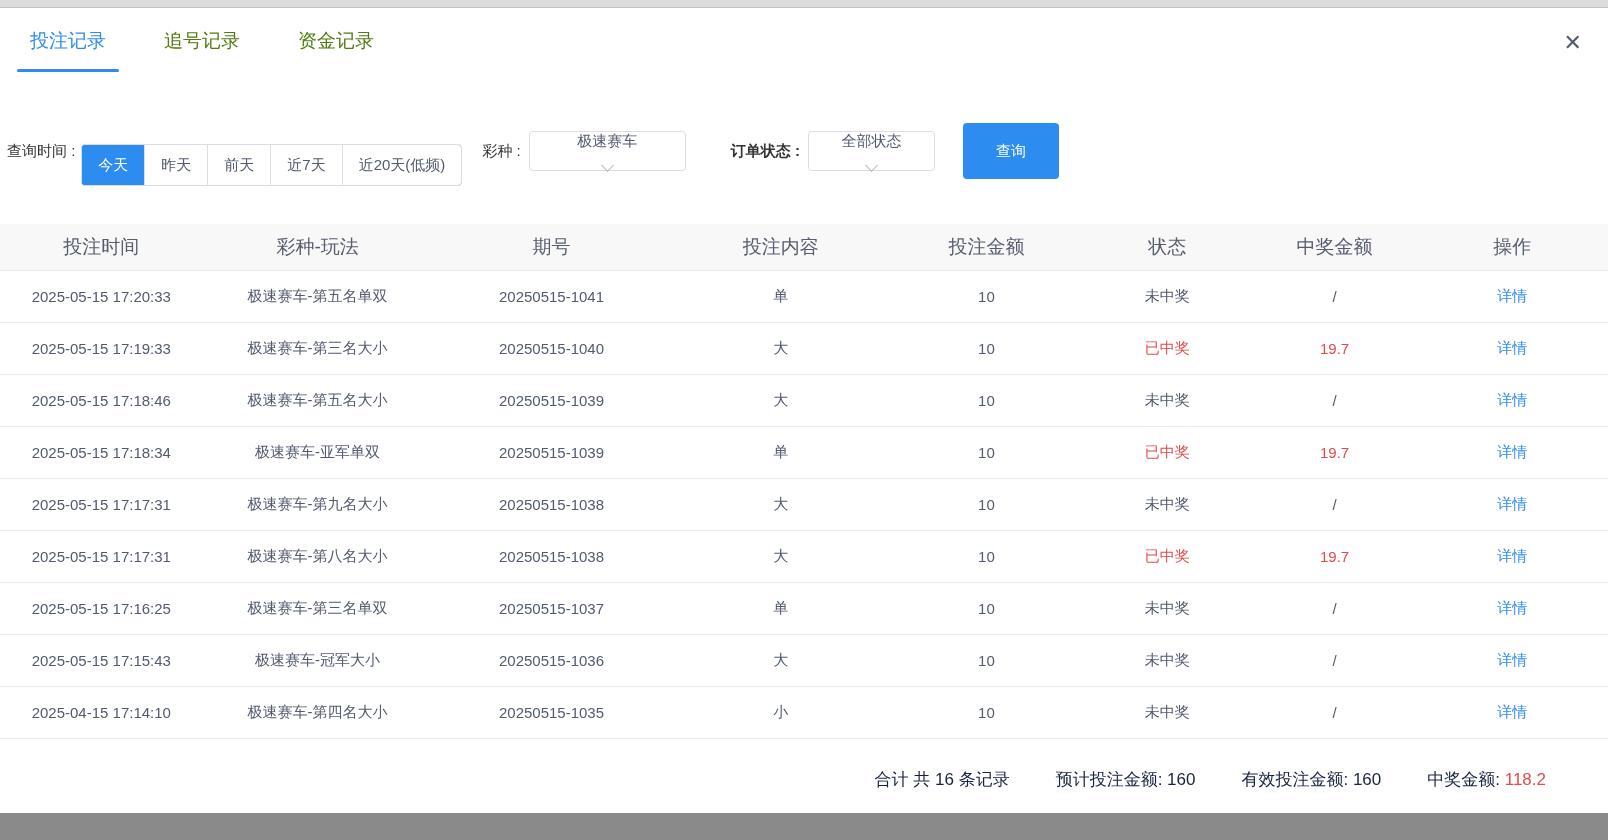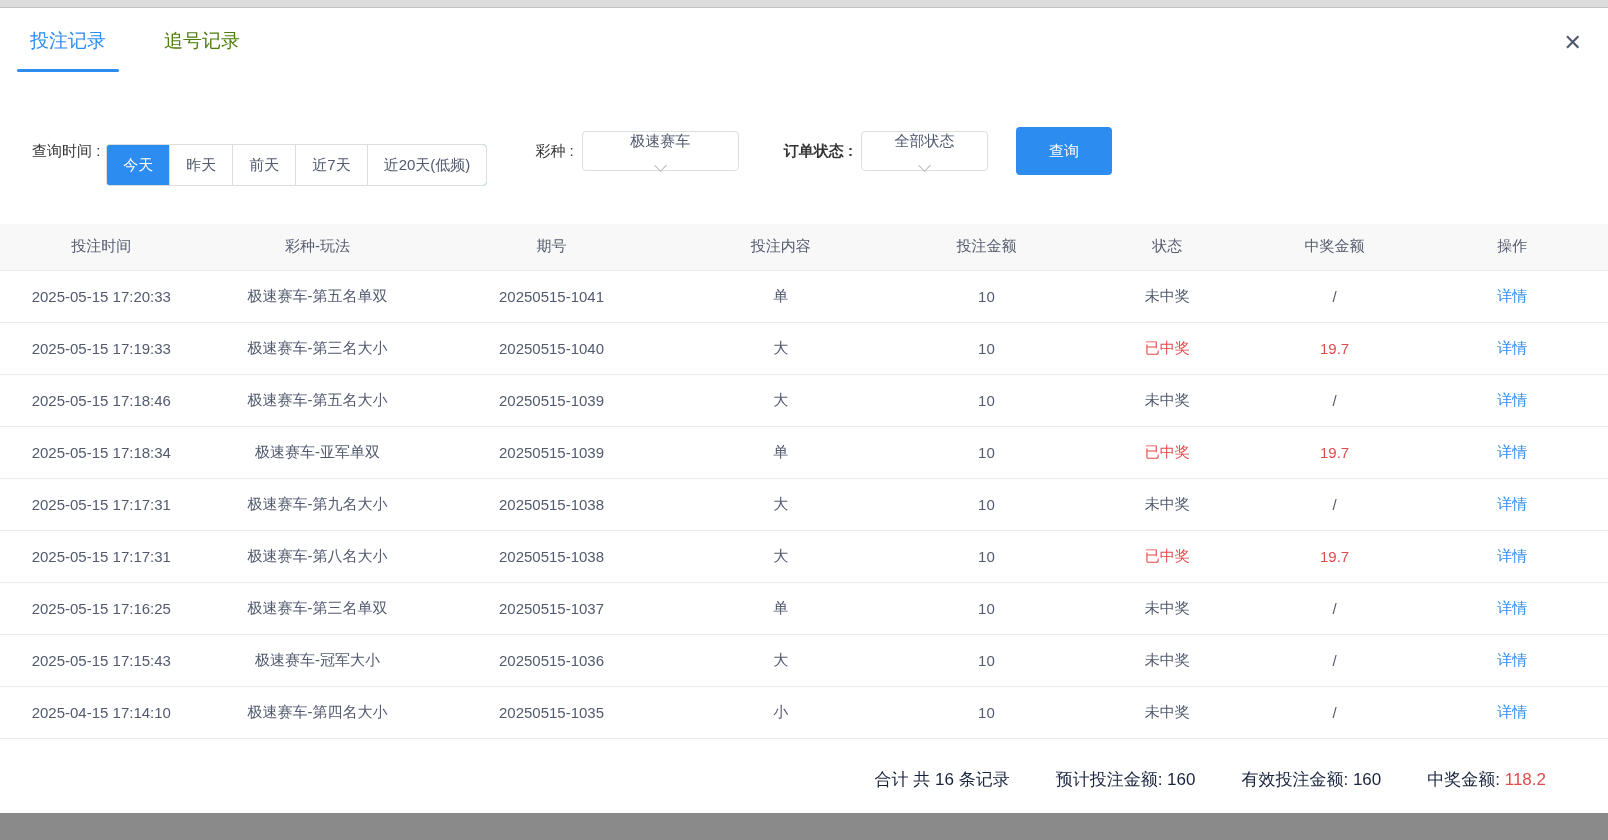--- a/index.html
+++ b/index.html
@@ -15,39 +15,39 @@
 
   
   .tabs-bar{display:flex;align-items:stretch;height:66px;padding-left:17px;position:relative;}
   .tab{position:relative;display:flex;align-items:center;padding:0 13px;margin-right:32px;
        font-size:19px;color:#4d7c0f;cursor:pointer;font-weight:500;}
   .tab.active{color:var(--blue);}
   .tab.active::after{content:"";position:absolute;left:0;right:0;bottom:2px;height:3px;background:var(--blue);border-radius:2px;}
   .close-btn{position:absolute;right:26px;top:24px;font-size:22px;color:#515a6e;cursor:pointer;line-height:1;}
 
   
-  .filter-row{display:flex;align-items:center;margin-top:42px;padding-left:32px;font-size:15px;color:#333;}
+  .filter-row{display:flex;align-items:center;margin-top:42px;padding-left:7px;font-size:15px;color:#333;}
   .btn-group{display:flex;border:1px solid #dcdee2;border-radius:4px;overflow:hidden;margin-left:6px;background:#14b8a6;margin-top:28px;}
   .time-btn{padding:0 16px;height:40px;display:flex;align-items:center;background:#fff;color:#515a6e;
             border-left:1px solid #dcdee2;cursor:pointer;white-space:nowrap;}
   .time-btn:first-child{border-left:none;}
   .time-btn.active{background:var(--blue);color:#fff;}
-  .flabel{margin-left:48px;white-space:nowrap;}
+  .flabel{margin-left:20px;white-space:nowrap;}
   .select{display:flex;align-items:center;justify-content:space-between;width:157px;height:40px;
           border:1px solid #dcdee2;border-radius:4px;margin-left:8px;padding:0 12px;color:#515a6e;
           cursor:pointer;background:#fff;flex-direction:column;}
   .select.narrow{width:127px;}
   .chevron{width:9px;height:9px;border-right:1.5px solid #b5b8bf;border-bottom:1.5px solid #b5b8bf;
            transform:rotate(45deg);margin-top:-5px;flex:0 0 auto;}
-  .query-btn{margin-left:28px;width:96px;height:48px;background:var(--blue);color:#fff;border:none;
+  .query-btn{margin-left:28px;width:96px;height:56px;background:var(--blue);color:#fff;border:none;
              border-radius:4px;font-size:15px;cursor:pointer;font-family:inherit;}
 
   
   table{width:100%;border-collapse:collapse;table-layout:fixed;margin-top:38px;}
-  th{height:46px;background:#f8f8f9;color:#555c6e;font-weight:500;font-size:15px;text-align:center;
+  th{height:46px;background:#f8f8f9;color:#555c6e;font-weight:500;font-size:19px;text-align:center;
      border-bottom:1px solid #e8eaec;}
   td{height:52px;border-bottom:1px solid #e8eaec;color:#515a6e;font-size:15px;text-align:center;
      white-space:nowrap;overflow:hidden;}
   .red{color:var(--red);}
   .detail-link{color:var(--blue);cursor:pointer;}
 
   
   .summary{display:flex;justify-content:flex-end;align-items:flex-end;height:52px;padding-right:62px;
            font-size:17px;color:#17233d;gap:46px;white-space:nowrap;}
 </style>
@@ -55,20 +55,21 @@
 <body>
 
 <div class="top-strip"></div>
 
 <div class="modal">
 
   <div class="tabs-bar">
     <div id="tabs" style="display:flex;align-items:stretch;">
         <div class="tab active">投注记录</div>
         <div class="tab">追号记录</div>
+        <div class="tab">资金记录</div>
       </div>
     <div class="close-btn">✕</div>
   </div>
 
   <div class="filter-row">
     <span class="flabel" style="margin-left:0;">查询时间 :</span>
     <div class="btn-group" id="time-options">
         <div class="time-btn active">今天</div>
         <div class="time-btn">昨天</div>
         <div class="time-btn">前天</div>

